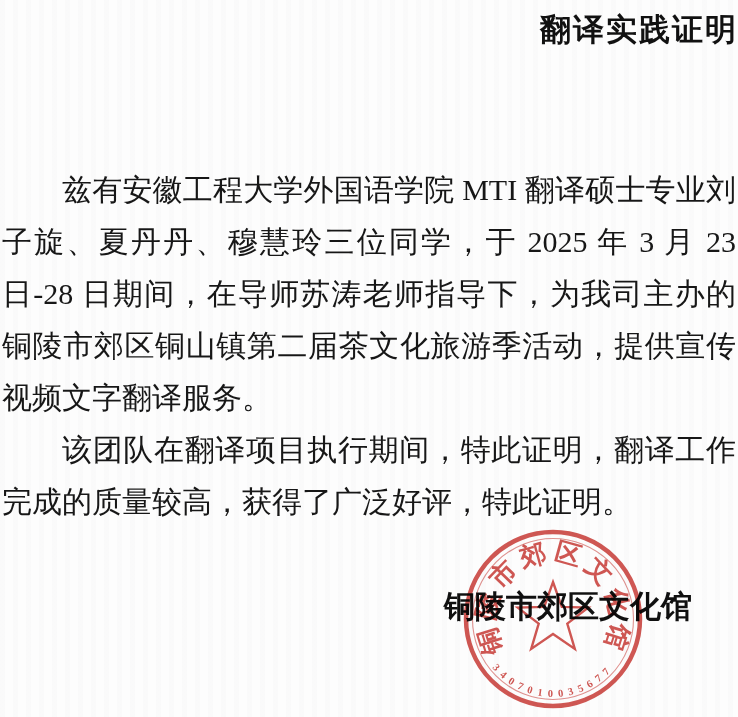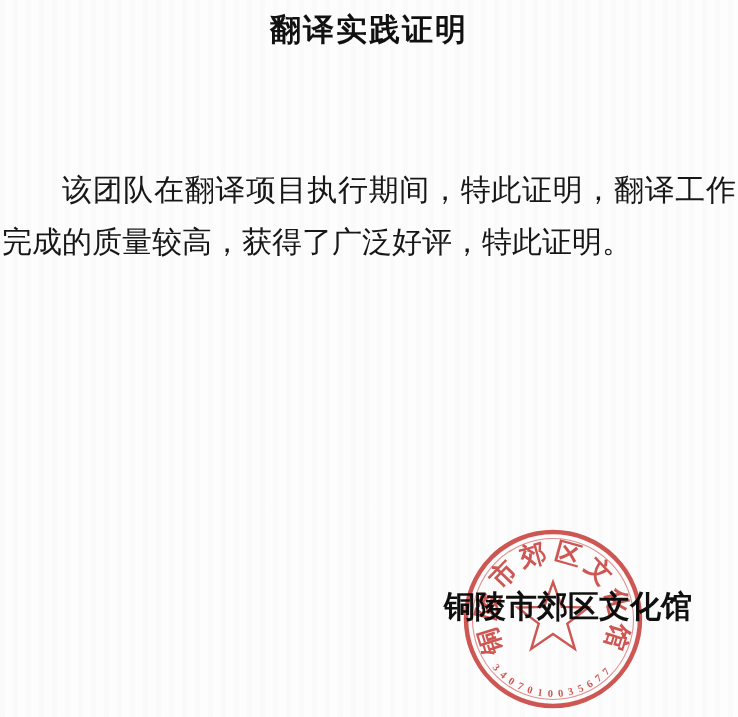--- a/index.html
+++ b/index.html
@@ -7,21 +7,21 @@
     width:738px;height:717px;position:relative;overflow:hidden;
     background:
       repeating-linear-gradient(90deg, rgba(120,120,130,0.025) 0 5px, rgba(0,0,0,0) 5px 13px),
       #fdfdfd;
     font-family:"Liberation Serif","DejaVu Serif",serif;
     color:#151515;
   }
   .page-title{
     margin:0;padding-top:9px;
     font-size:31px;font-weight:bold;letter-spacing:2px;
-    text-align:center;color:#111;
+    text-align:right;color:#111;
   }
   .content{
     position:absolute;top:164px;left:2px;right:2px;
   }
   .content p{
     margin:0;
     font-size:30px;line-height:52px;
     text-align:justify;text-justify:inter-ideograph;
     text-indent:2em;color:#171717;
   }
@@ -48,20 +48,21 @@
   .seal .seal-num-text{font-size:10.5px;font-weight:bold;letter-spacing:5.5px;}
 </style>
 </head>
 <body style="--seal-color: #c93a35;">
 
 <div>
 
   <h1 class="page-title">翻译实践证明</h1>
 
   <div class="content">
+    <p>兹有安徽工程大学外国语学院 MTI 翻译硕士专业刘子旋、夏丹丹、穆慧玲三位同学，于 2025 年 3 月 23 日-28 日期间，在导师苏涛老师指导下，为我司主办的铜陵市郊区铜山镇第二届茶文化旅游季活动，提供宣传视频文字翻译服务。</p>
     <p>该团队在翻译项目执行期间，特此证明，翻译工作完成的质量较高，获得了广泛好评，特此证明。</p>
   </div>
 
   <div class="sign-block">
     <div class="issuer">铜陵市郊区文化馆</div>
   </div>
 
   <svg class="seal" viewBox="0 0 186 186" aria-hidden="true">
     <circle cx="93" cy="93" r="87" fill="none" stroke="currentColor" stroke-width="4.5"></circle>
     <circle cx="93" cy="93" r="80.5" fill="none" stroke="currentColor" stroke-width="1.1" opacity="0.65"></circle>

